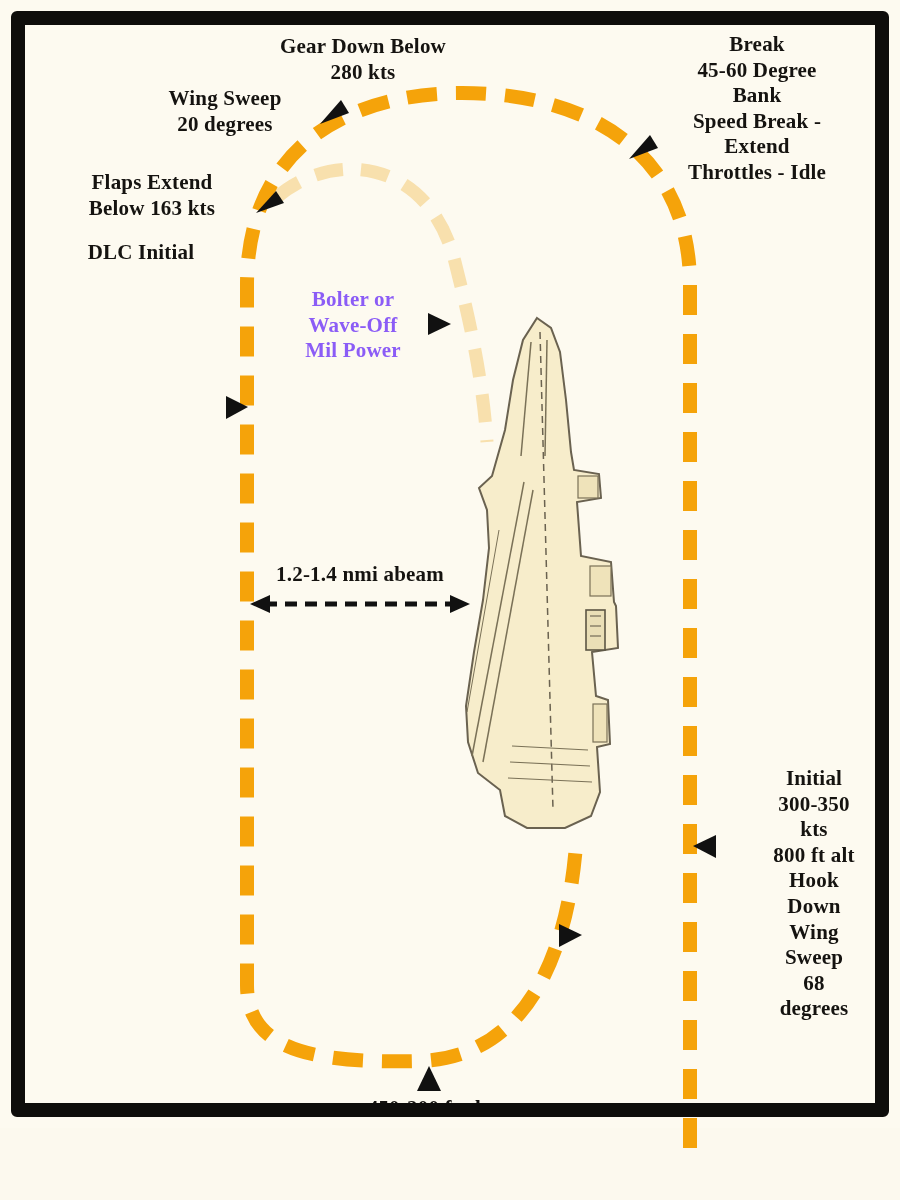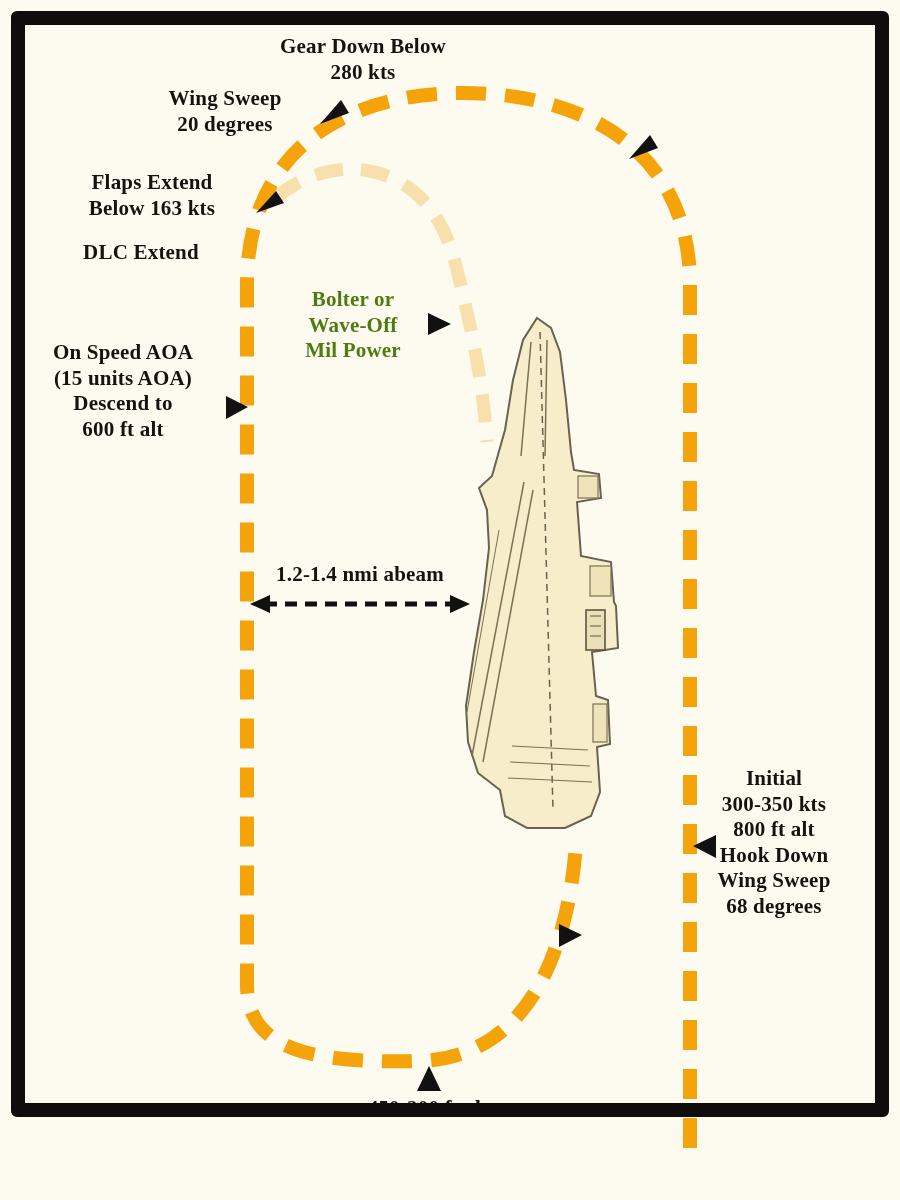--- a/index.html
+++ b/index.html
@@ -32,21 +32,21 @@
     transform: translateX(-50%);
     text-align: center;
     font-weight: bold;
     font-size: 21px;
     line-height: 1.22;
     color: #151310;
     white-space: pre-line;
     z-index: 3;
     letter-spacing: 0.2px;
   }
-  .ann.muted { color: #4d7c0f; }
+  .ann.muted { color: #8b5cf6; }
 </style>
 </head>
 <body>
 
 <div id="page">
 
   <svg class="diagram" viewBox="0 0 900 1200">
 
     <path d="M 276 198 C 330 150 428 156 455 262 C 473 333 483 385 487 442" fill="none" stroke="#f8e0ad" stroke-width="13" stroke-dasharray="28 18" stroke-linecap="butt"></path>
 
@@ -99,40 +99,40 @@
     <polygon points="582,935 559,924 559,947" fill="#111"></polygon>
     <polygon points="429,1066 417,1091 441,1091" fill="#111"></polygon>
   </svg>
 
   <div class="ann" style="left:363px; top:34px;">Gear Down Below
 280 kts</div>
 
   <div class="ann" style="left:225px; top:86px;">Wing Sweep
 20 degrees</div>
 
+  <div class="ann" style="left:757px; top:32px;">Break
+45-60 Degree Bank
+Speed Break - Extend
+Throttles - Idle</div>
 
   <div class="ann" style="left:152px; top:170px;">Flaps Extend
 Below 163 kts</div>
 
-  <div class="ann" style="left:141px; top:240px;">DLC Extend</div>
+  <div class="ann" style="left:141px; top:240px;">DLC Initial</div>
 
   <div class="ann muted" style="left:353px; top:287px;">Bolter or
 Wave-Off
 Mil Power</div>
 
-  <div class="ann" style="left:123px; top:340px;">On Speed AOA
-(15 units AOA)
-Descend to
-600 ft alt</div>
 
   <div class="ann" style="left:360px; top:562px;text-align:right;">1.2-1.4 nmi abeam</div>
 
 
 
-  <div class="ann" style="left:774px; top:766px;">Initial
+  <div class="ann" style="left:814px; top:766px;">Initial
 300-350 kts
 800 ft alt
 Hook Down
 Wing Sweep
 68 degrees</div>
 
   <div class="ann" style="left:428px; top:1096px;">450-200 ft alt</div>
 
   <div id="frame"></div>
 </div>

